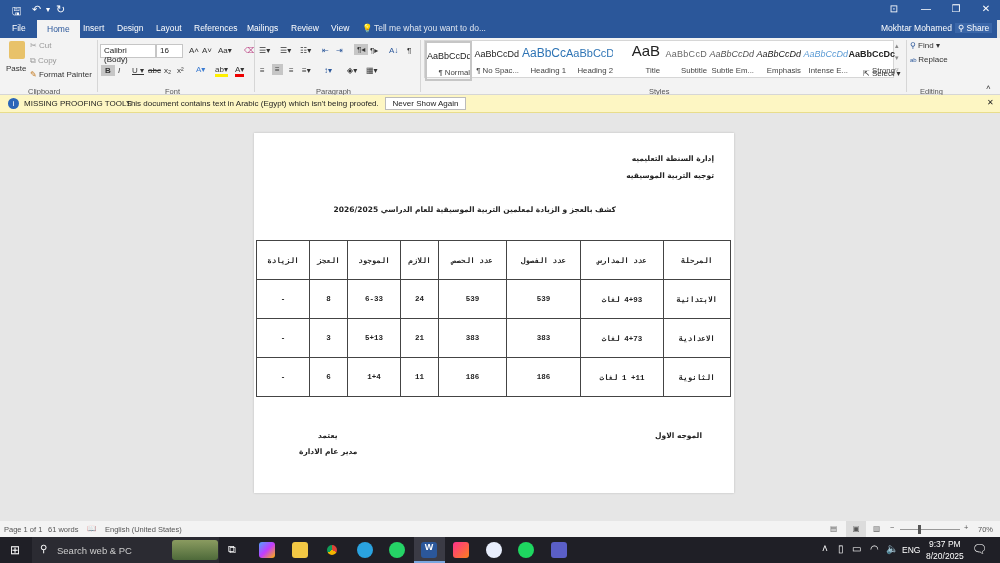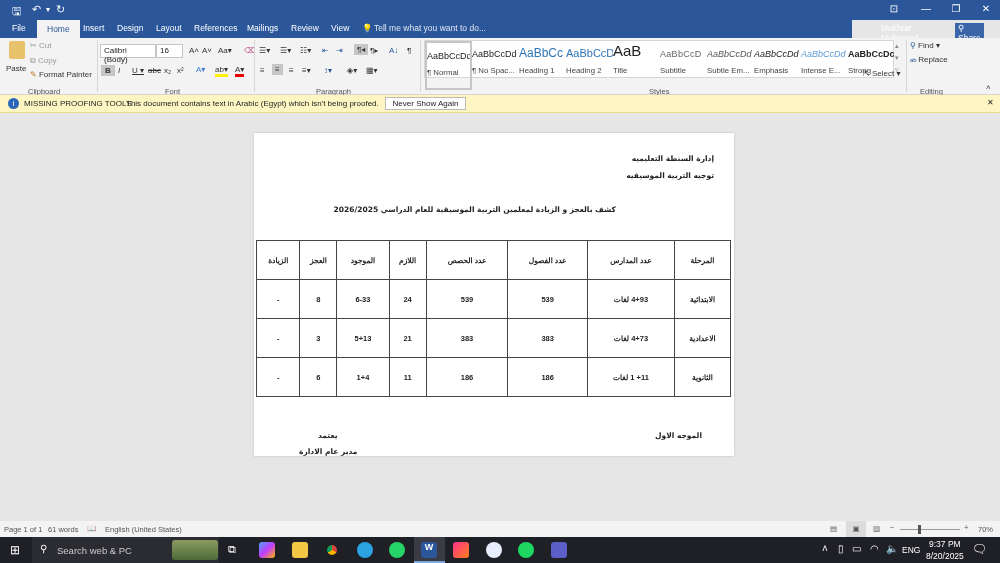--- a/index.html
+++ b/index.html
@@ -1,40 +1,40 @@
 <!DOCTYPE html>
 <html><head>
 <meta charset="utf-8">
 <style>
 *{box-sizing:border-box;margin:0;padding:0}
 body{width:1000px;height:563px;overflow:hidden;font-family:"Liberation Sans",sans-serif;font-size:9px;background:#e6e6e6;position:relative;color:#222}
 .titlebar{position:absolute;left:0;top:0;width:1000px;height:20px;background:#2b579a;color:#fff}
-.tabs{position:absolute;left:0;top:20px;width:852px;height:18px;background:#2b579a;color:#fff}
+.tabs{position:absolute;left:0;top:20px;width:997px;height:18px;background:#2b579a;color:#fff}
 .qa{position:absolute;top:3px;font-size:11px}
 .wtitle{position:absolute;left:0;width:1000px;top:5px;text-align:center;font-size:8.5px}
 .winbtn{position:absolute;top:3px;font-size:10px;width:20px;text-align:center}
 .tab{position:absolute;top:3px;font-size:8.5px}
 .tab.active{background:#f3f3f3;color:#2b579a;top:0;height:18px;padding:4px 10px 0}
 .ribbon{position:absolute;left:0;top:38px;width:1000px;height:57px;background:#f3f3f3;border-bottom:1px solid #d6d6d6}
 .grp-label{position:absolute;top:49px;font-size:7.5px;color:#555}
 .sep{position:absolute;top:2px;width:1px;height:52px;background:#d6d6d6}
 .rbtn{position:absolute;font-size:8px;color:#333;white-space:nowrap}
 .rbtn.dis{color:#999}
 .combo{position:absolute;height:14px;background:#fff;border:1px solid #c6c6c6;font-size:8px;padding:1px 3px}
 .stylebox{position:absolute;left:424px;top:2px;width:470px;height:38px;background:#fff;border:1px solid #d6d6d6}
-.style{position:absolute;top:0;width:47px;height:49px;text-align:left}
+.style{position:absolute;top:0;width:47px;height:40px;text-align:right}
 .style .pv{position:absolute;top:8px;left:0;width:100%;font-size:9px;white-space:nowrap;overflow:hidden}
 .style .nm{position:absolute;top:25px;left:0;width:100%;font-size:7.8px;color:#444;white-space:nowrap}
 .style.sel{border:2px solid #c6c6c6}
 .msgbar{position:absolute;left:0;top:95px;width:1000px;height:18px;background:#fdf6c3;border-bottom:1px solid #e8dd8c;font-size:8px}
 .doc{position:absolute;left:0;top:113px;width:1000px;height:408px;background:#e6e6e6}
-.page{position:absolute;left:254px;top:20px;width:480px;height:323px;background:#fff;box-shadow:0 0 2px #bbb}
+.page{position:absolute;left:254px;top:20px;width:480px;height:360px;background:#fff;box-shadow:0 0 2px #bbb}
 .ar{direction:rtl;font-family:"DejaVu Sans",sans-serif;font-weight:bold;font-size:7.5px;position:absolute;white-space:nowrap}
 table.t{position:absolute;left:2px;top:107px;width:475px;border-collapse:collapse;direction:rtl}
-table.t td{border:1px solid #444;height:39px;text-align:center;font-family:Liberation Sans, sans-serif;font-size:7.5px;font-weight:bold}
+table.t td{border:1px solid #444;height:39px;text-align:center;font-family:Liberation Mono, monospace;font-size:7.5px;font-weight:bold}
 .status{position:absolute;left:0;top:521px;width:1000px;height:16px;background:#f3f3f3;font-size:7.5px;color:#555}
 .taskbar{position:absolute;left:0;top:537px;width:1000px;height:26px;background:#1f1f26;color:#fff}
 .tb-ic{position:absolute;top:5px;width:16px;height:16px;border-radius:3px}
 </style>
 </head>
 <body>
 
 <div class="titlebar">
   <span class="qa" style="left:12px">🖫</span>
   <span class="qa" style="left:32px">↶</span>

